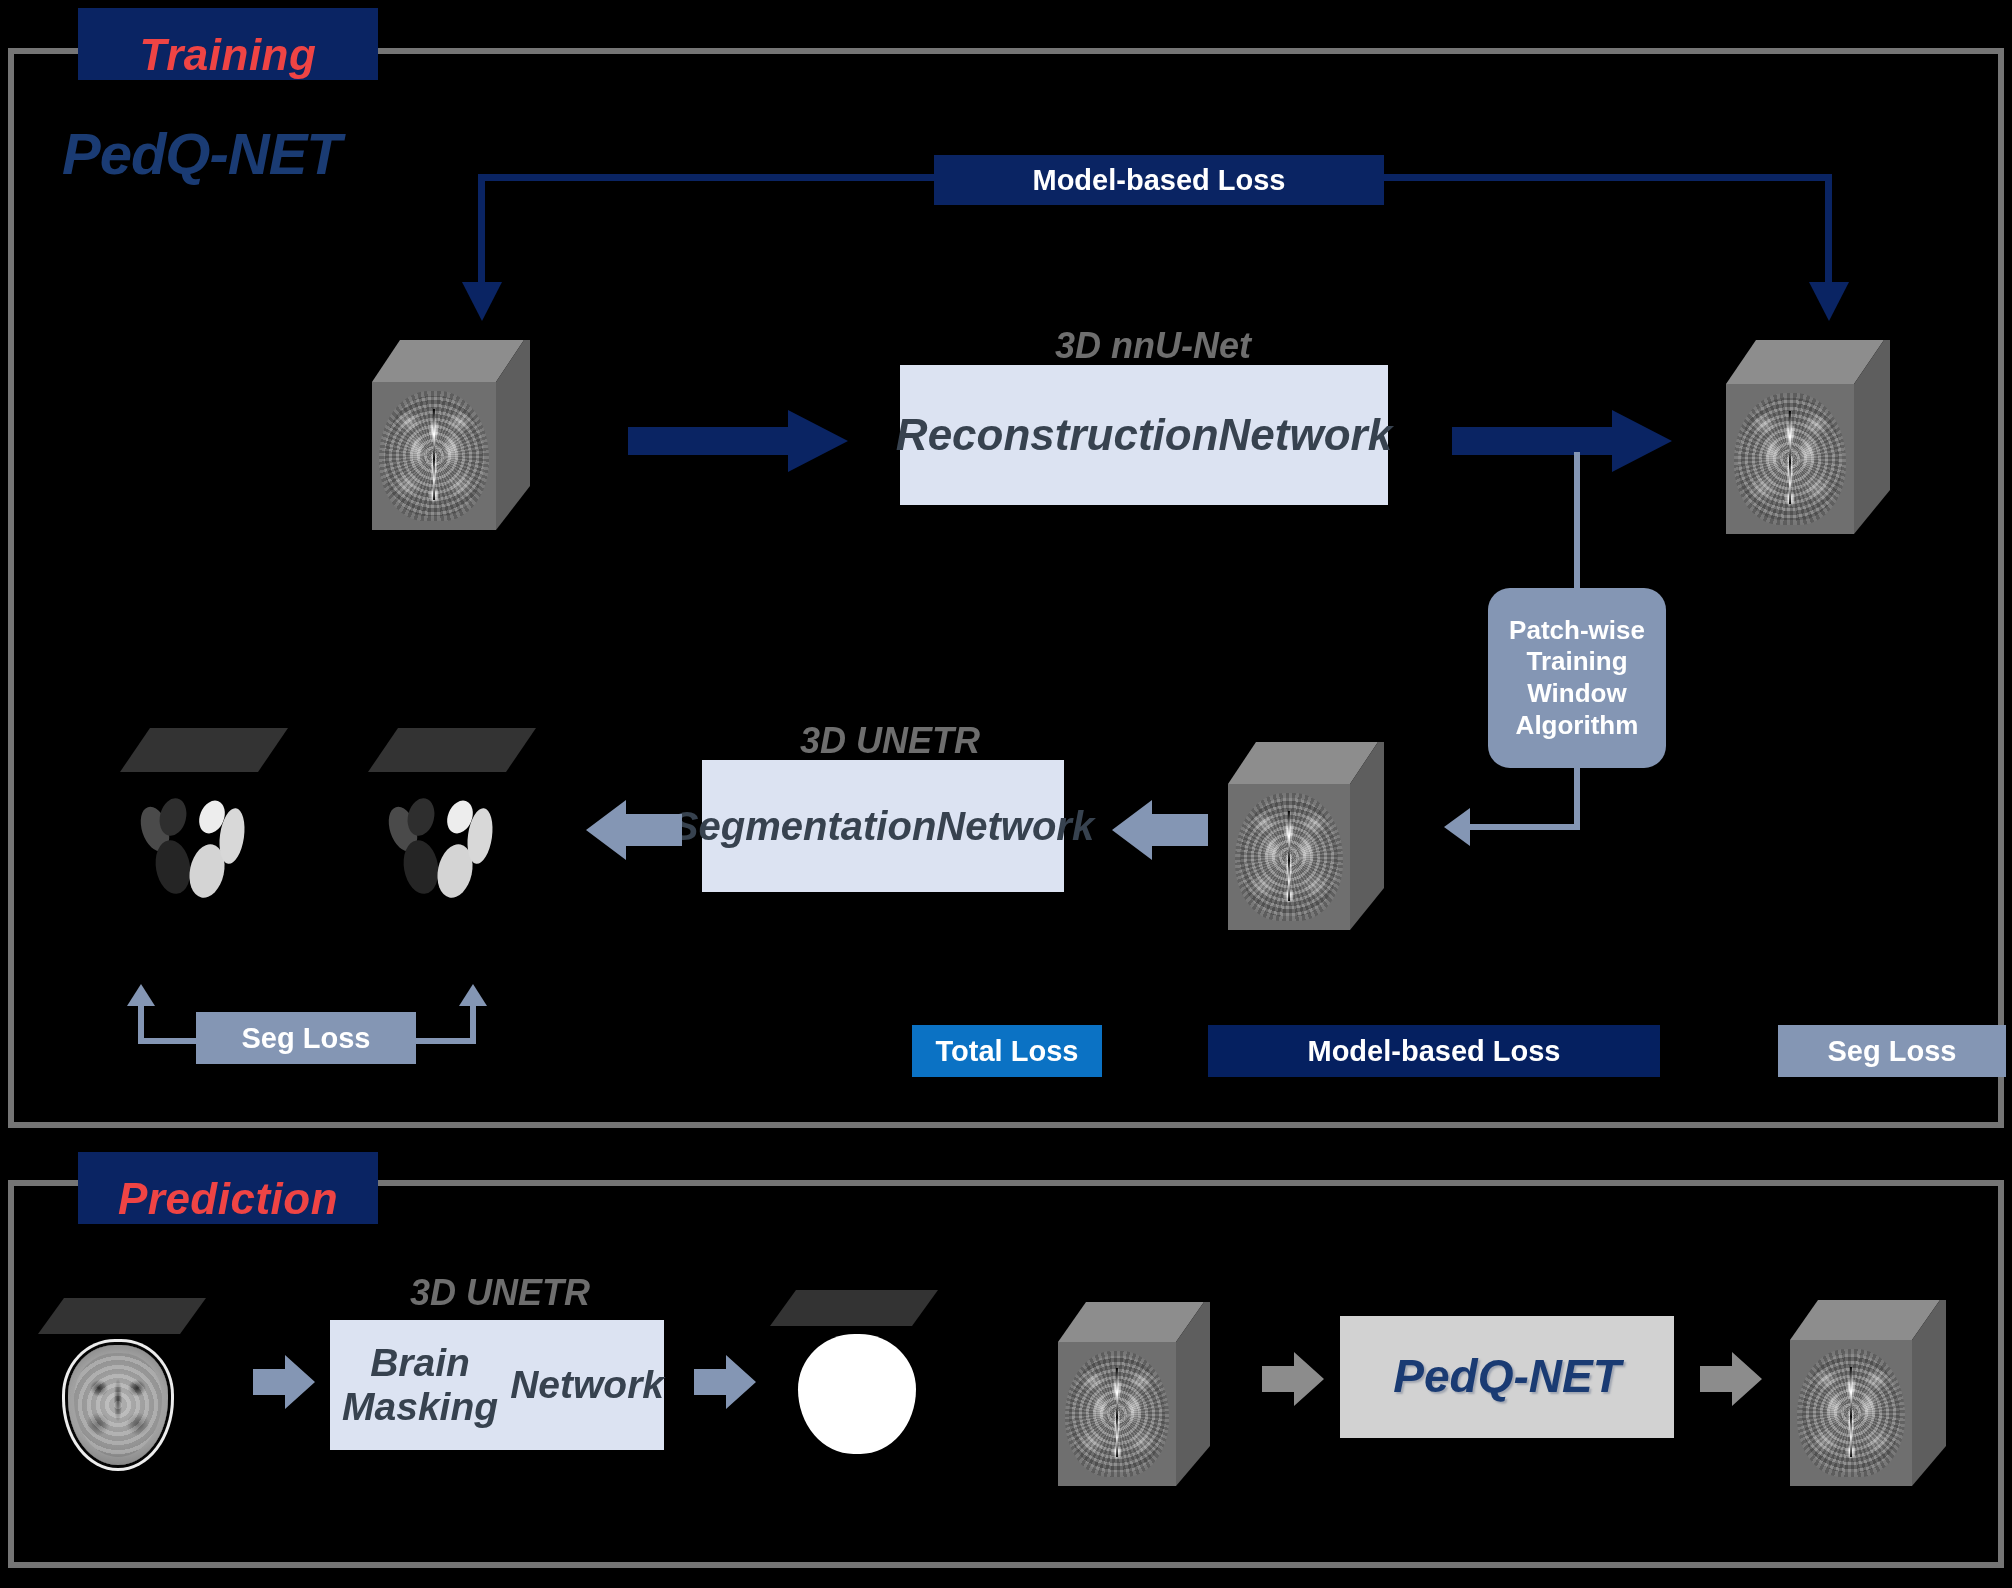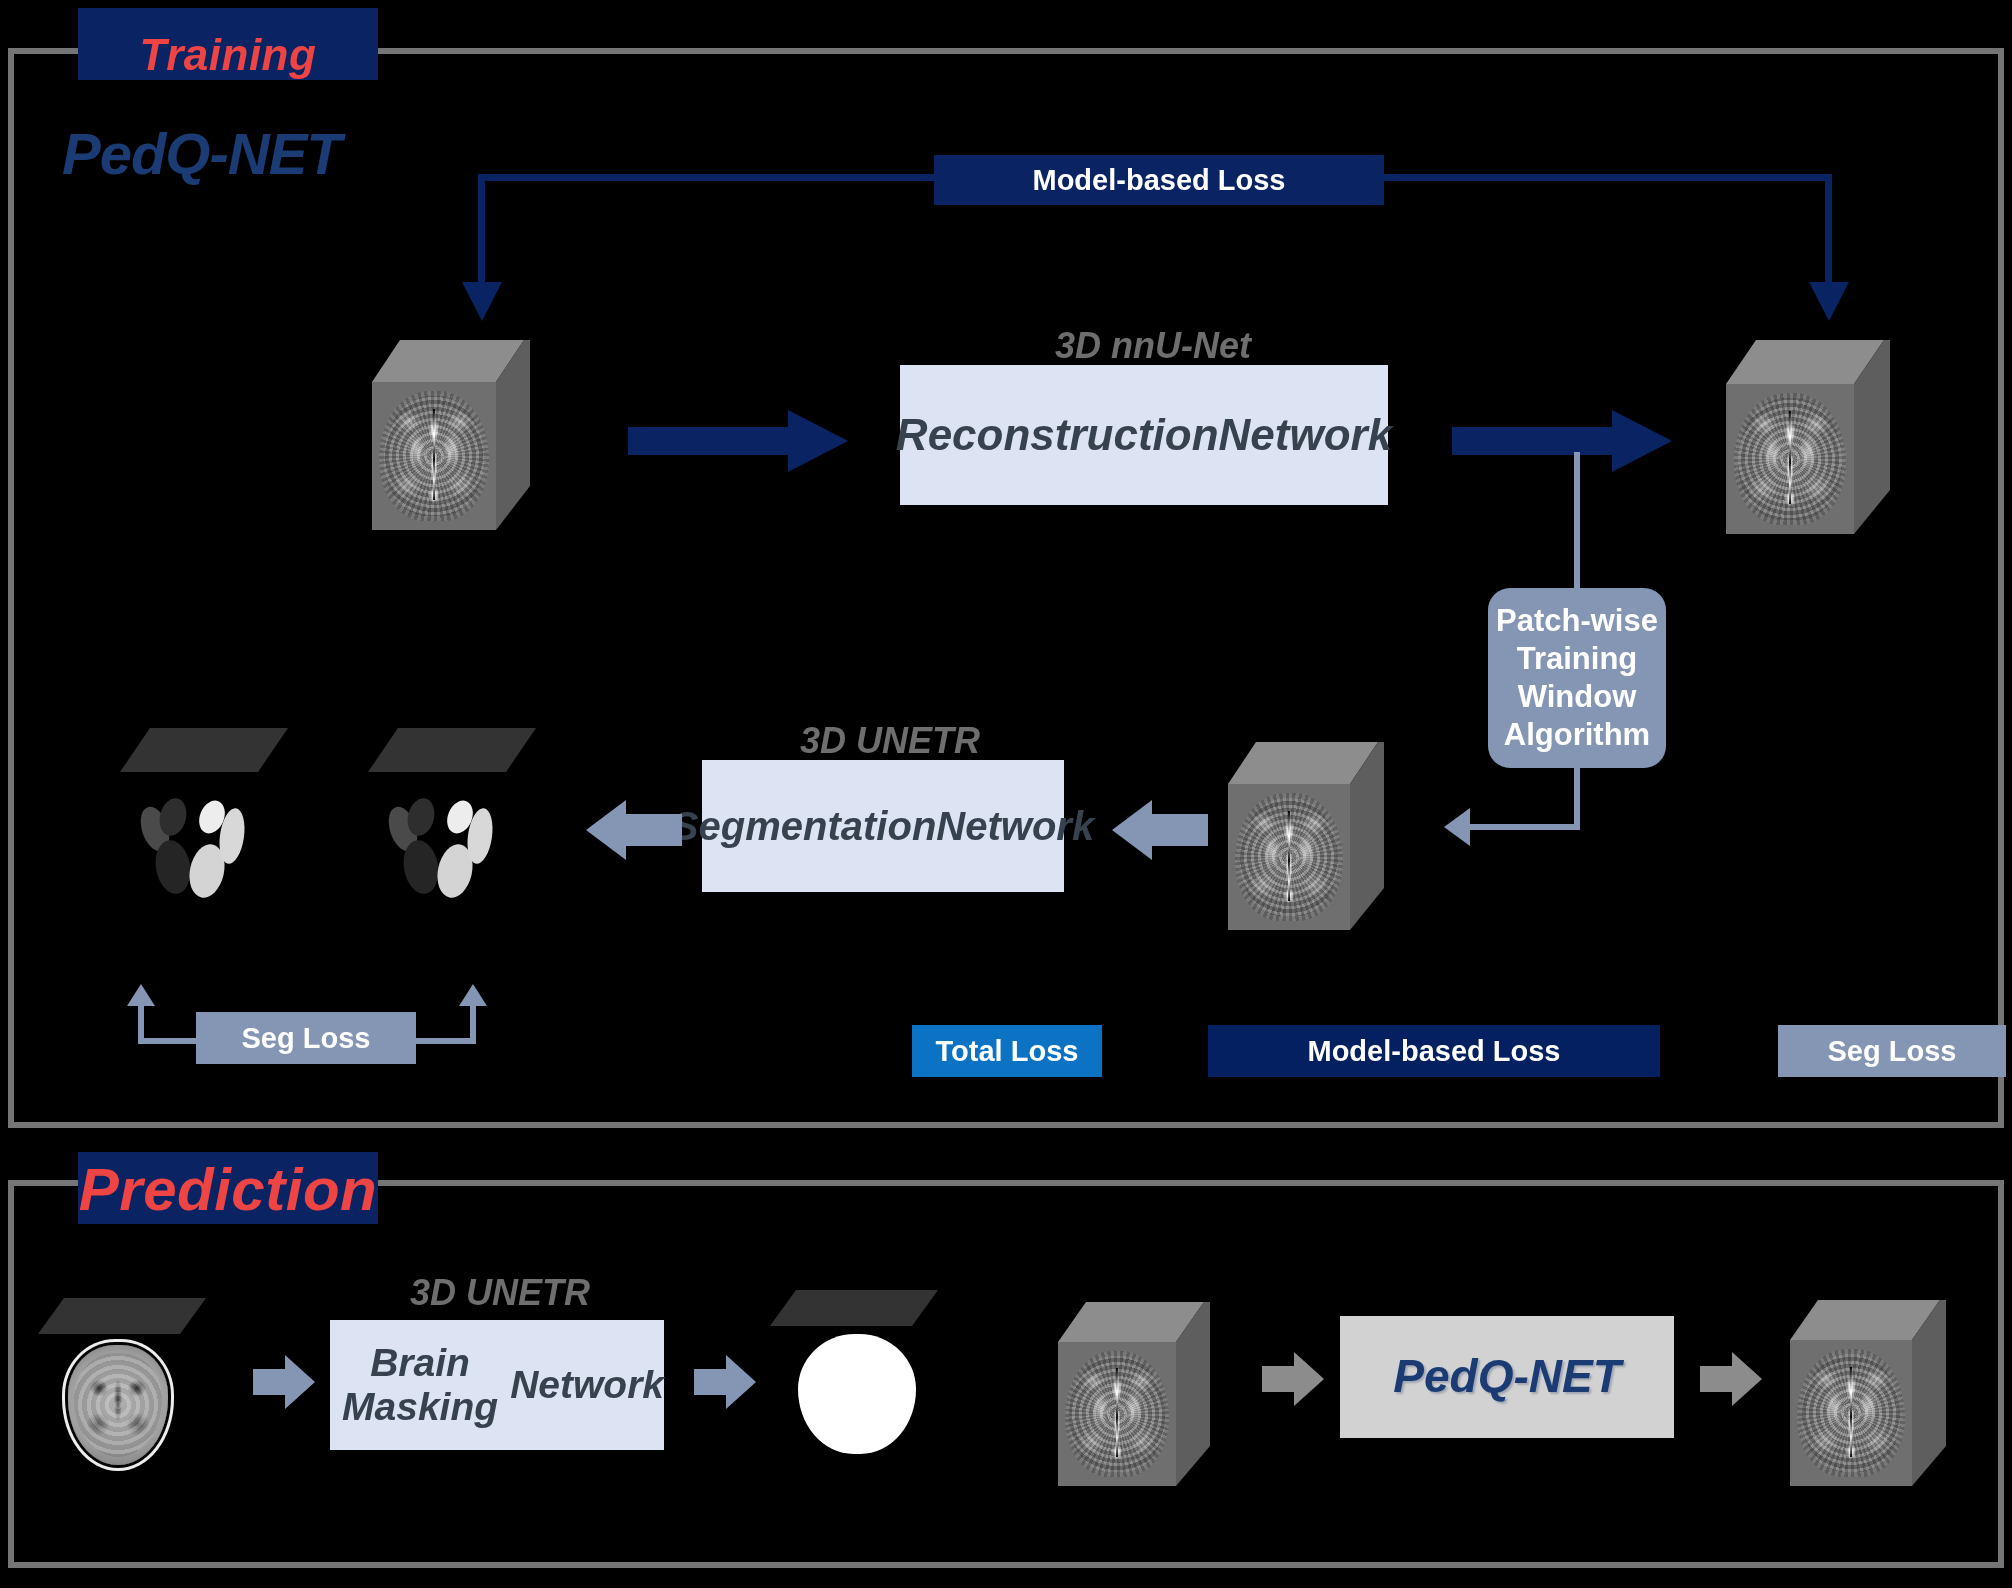--- a/index.html
+++ b/index.html
@@ -11,21 +11,21 @@
   
   .panel{position:absolute;border:6px solid #757575;box-sizing:border-box;background:transparent;}
   #training-panel{left:8px;top:48px;width:1996px;height:1080px;}
   #prediction-panel{left:8px;top:1180px;width:1996px;height:388px;}
 
   
   .section-tab{position:absolute;background:#0a2463;color:#ef4444;font-style:italic;
        font-weight:bold;display:flex;align-items:flex-end;justify-content:center;
        letter-spacing:0.5px;}
   #training-tab{left:78px;top:8px;width:300px;height:72px;font-size:44px;}
-  #prediction-tab{left:78px;top:1152px;width:300px;height:72px;font-size:60px;}
+  #prediction-tab{left:78px;top:1152px;width:300px;height:72px;font-size:44px;}
 
   
   #pedqnet-title{left:62px;top:120px;font-size:58px;font-weight:bold;font-style:italic;
        color:#1a3b73;letter-spacing:-1px;}
 
   
   .chip{position:absolute;display:flex;align-items:center;justify-content:center;
        color:#fff;font-weight:bold;box-sizing:border-box;}
   #chip-mbl-top{left:934px;top:155px;width:450px;height:50px;background:#0a2463;font-size:29px;}
   #chip-total-loss{left:912px;top:1025px;width:190px;height:52px;background:#0b72c4;font-size:29px;}
@@ -47,21 +47,21 @@
   
   .caption{position:absolute;color:#6e6e6e;font-style:italic;font-weight:bold;font-size:36px;}
   #cap-nnunet{left:1055px;top:325px;}
   #cap-unetr-train{left:800px;top:720px;}
   #cap-unetr-pred{left:410px;top:1272px;}
 
   
   #patch-box{position:absolute;left:1488px;top:588px;width:178px;height:180px;
        background:#8496b4;border-radius:22px;display:flex;flex-direction:column;
        align-items:center;justify-content:center;color:#fff;font-weight:bold;
-       font-size:31px;line-height:1.22;text-align:center;}
+       font-size:26px;line-height:1.22;text-align:center;}
 
   
   .ln{position:absolute;background:#0a2463;}
   .ln-lt{position:absolute;background:#8496b4;}
 
   
   .cube{position:absolute;}
   .cube .face-top{position:absolute;background:#8d8d8d;}
   .cube .face-side{position:absolute;background:#5e5e5e;}
   .cube .face-front{position:absolute;background:#6f6f6f;overflow:hidden;}

